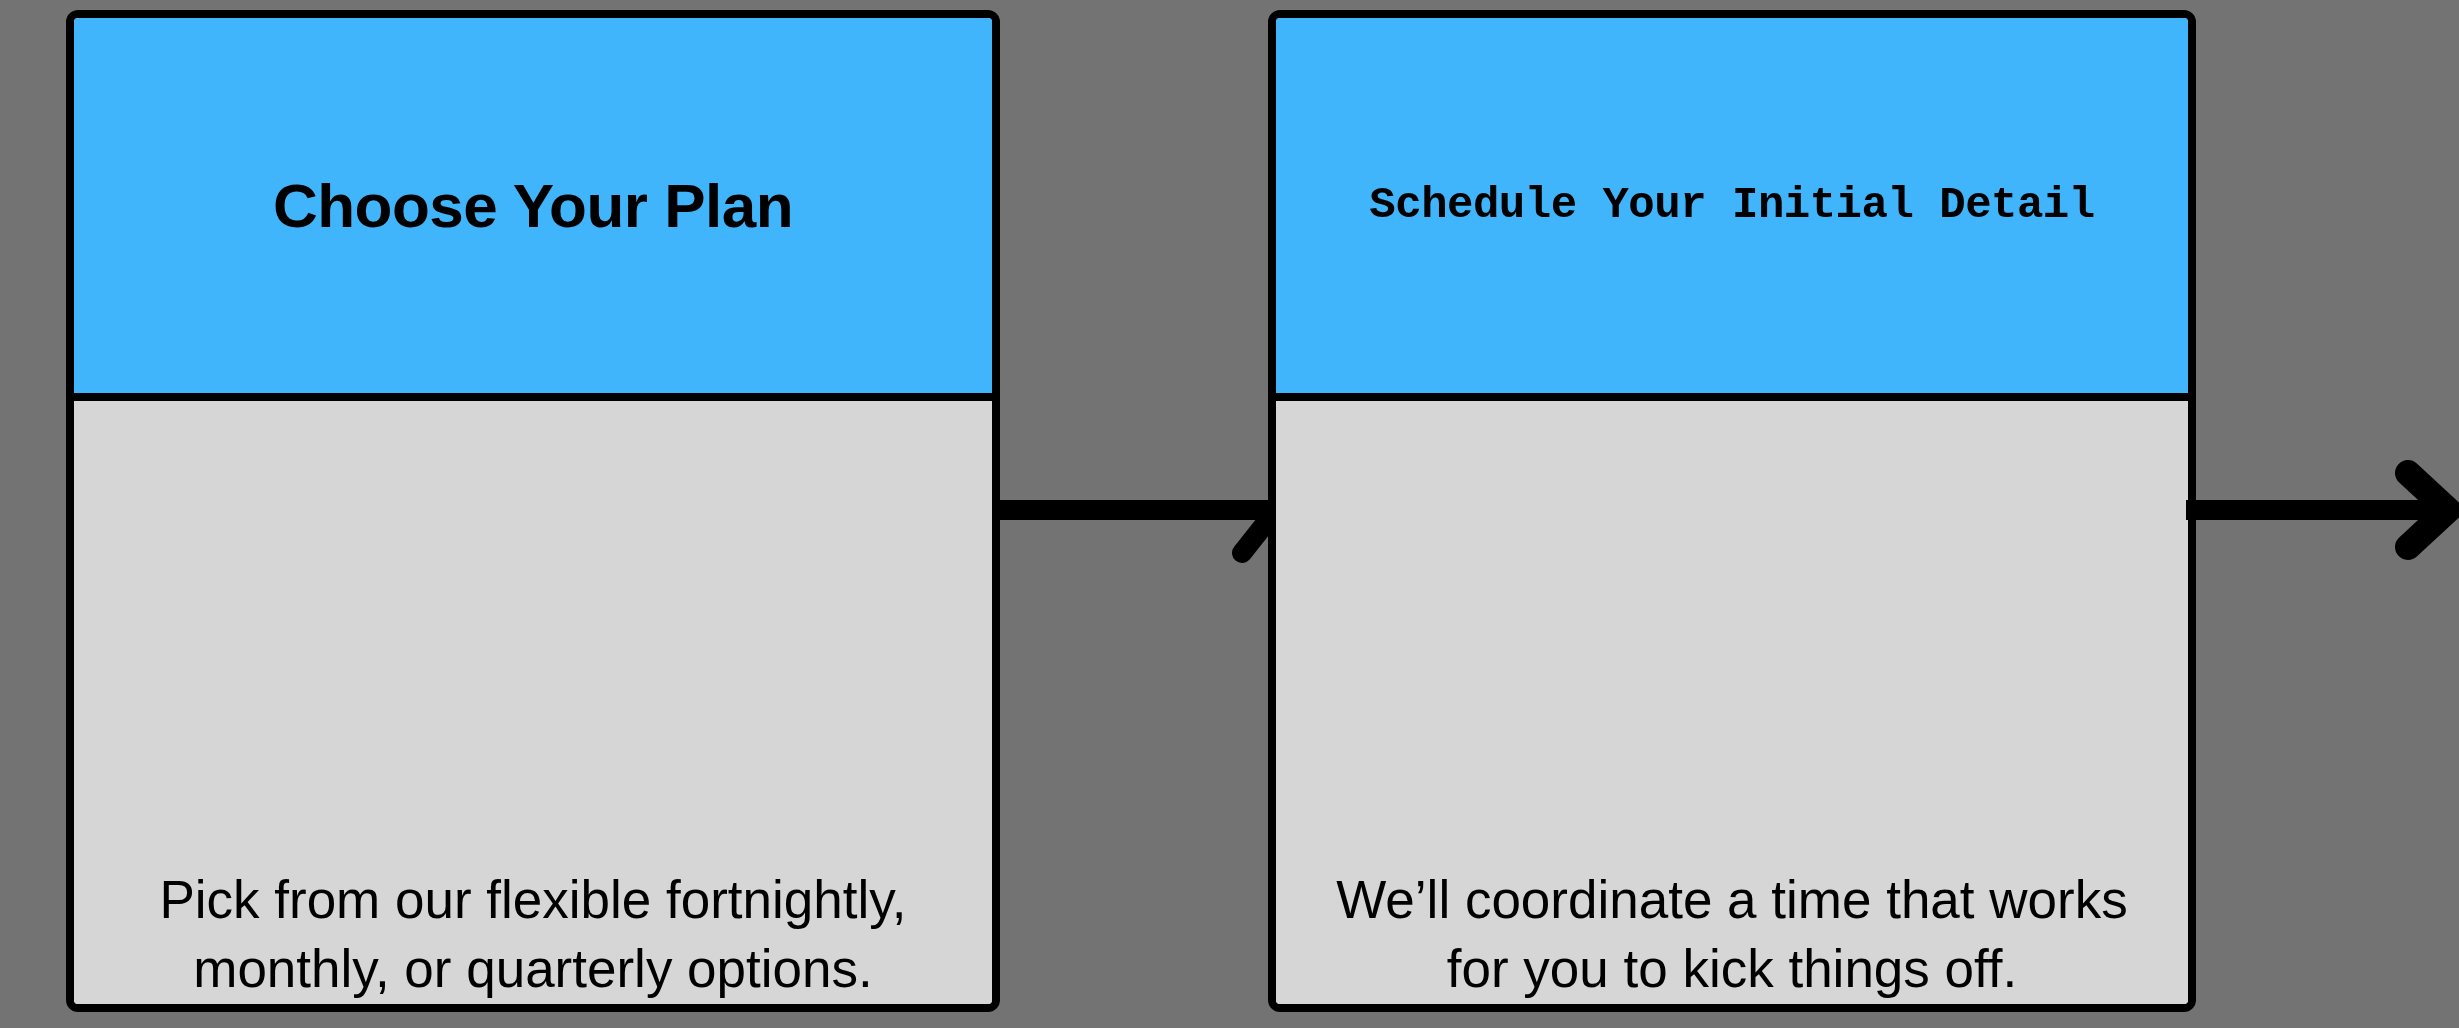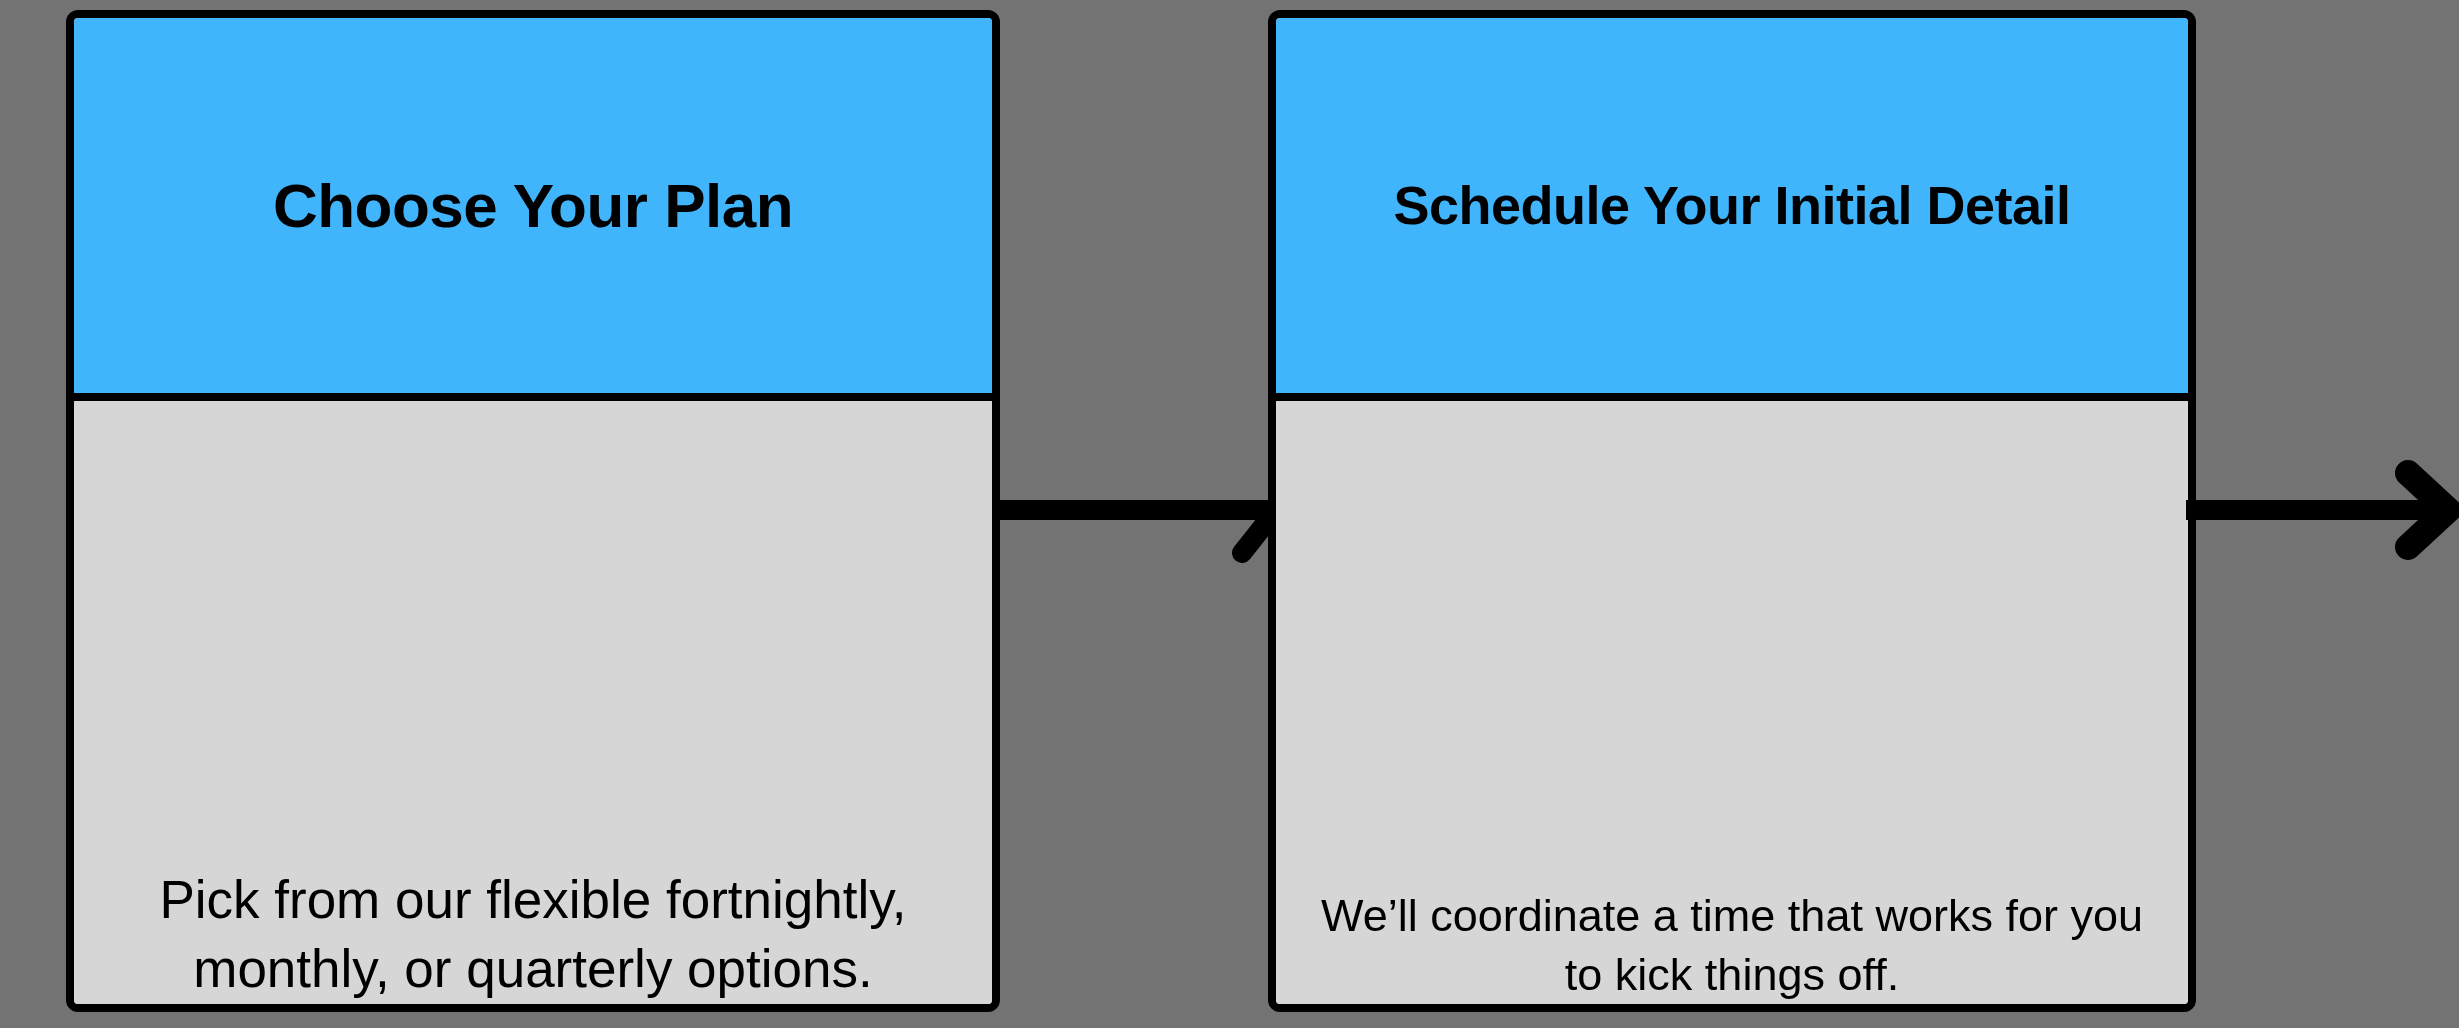--- a/index.html
+++ b/index.html
@@ -84,23 +84,23 @@
   #card-choose-plan .card-body-text { font-size: 53px; }
 
   
   #card-schedule-detail {
     left: 1268px;
     top: 10px;
     width: 928px;
     height: 1002px;
   }
   #card-schedule-detail .card-header { height: 383px; }
-  #card-schedule-detail .card-header-text { font-size: 54px; }
+  #card-schedule-detail .card-header-text { font-size: 44px; font-family: Liberation Mono, monospace; }
   #card-schedule-detail .card-body { padding-top: 57px; }
-  #card-schedule-detail .card-body-text { font-size: 45px; }
+  #card-schedule-detail .card-body-text { font-size: 53px; }
 
   
   .connector {
     position: absolute;
     pointer-events: none;
   }
 
   #connector-plan-to-schedule {
     left: 990px;
     top: 455px;

